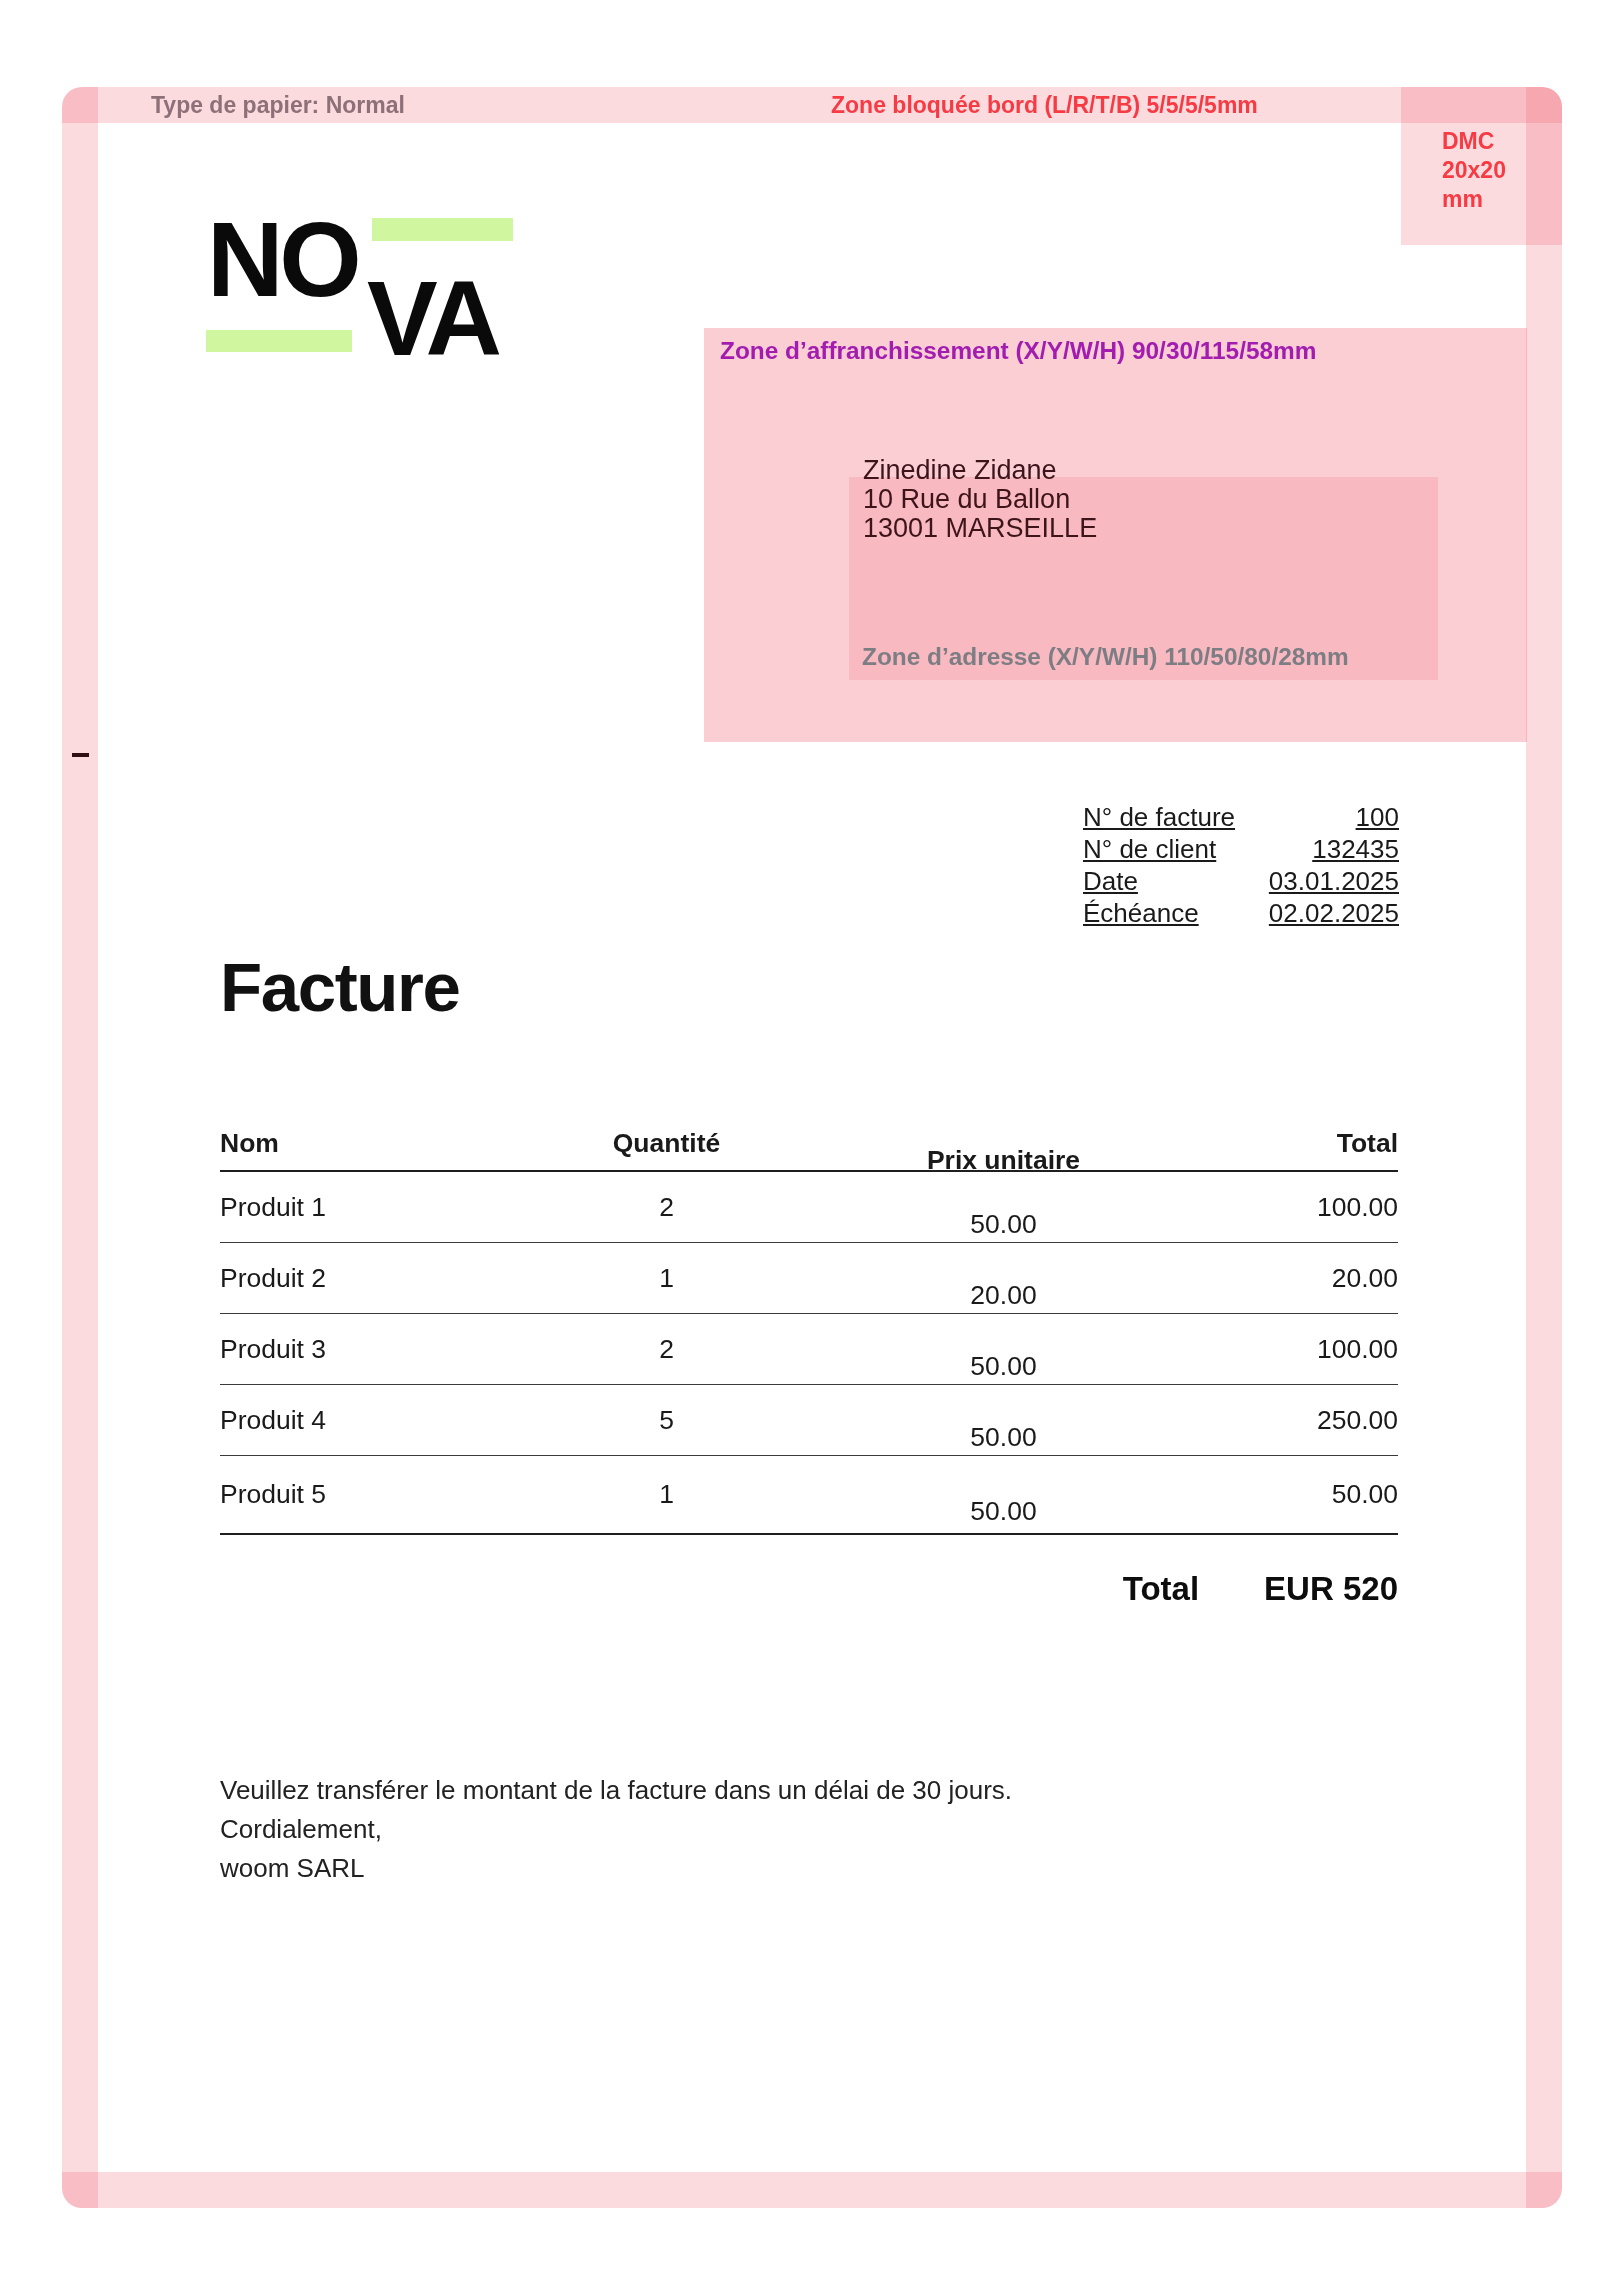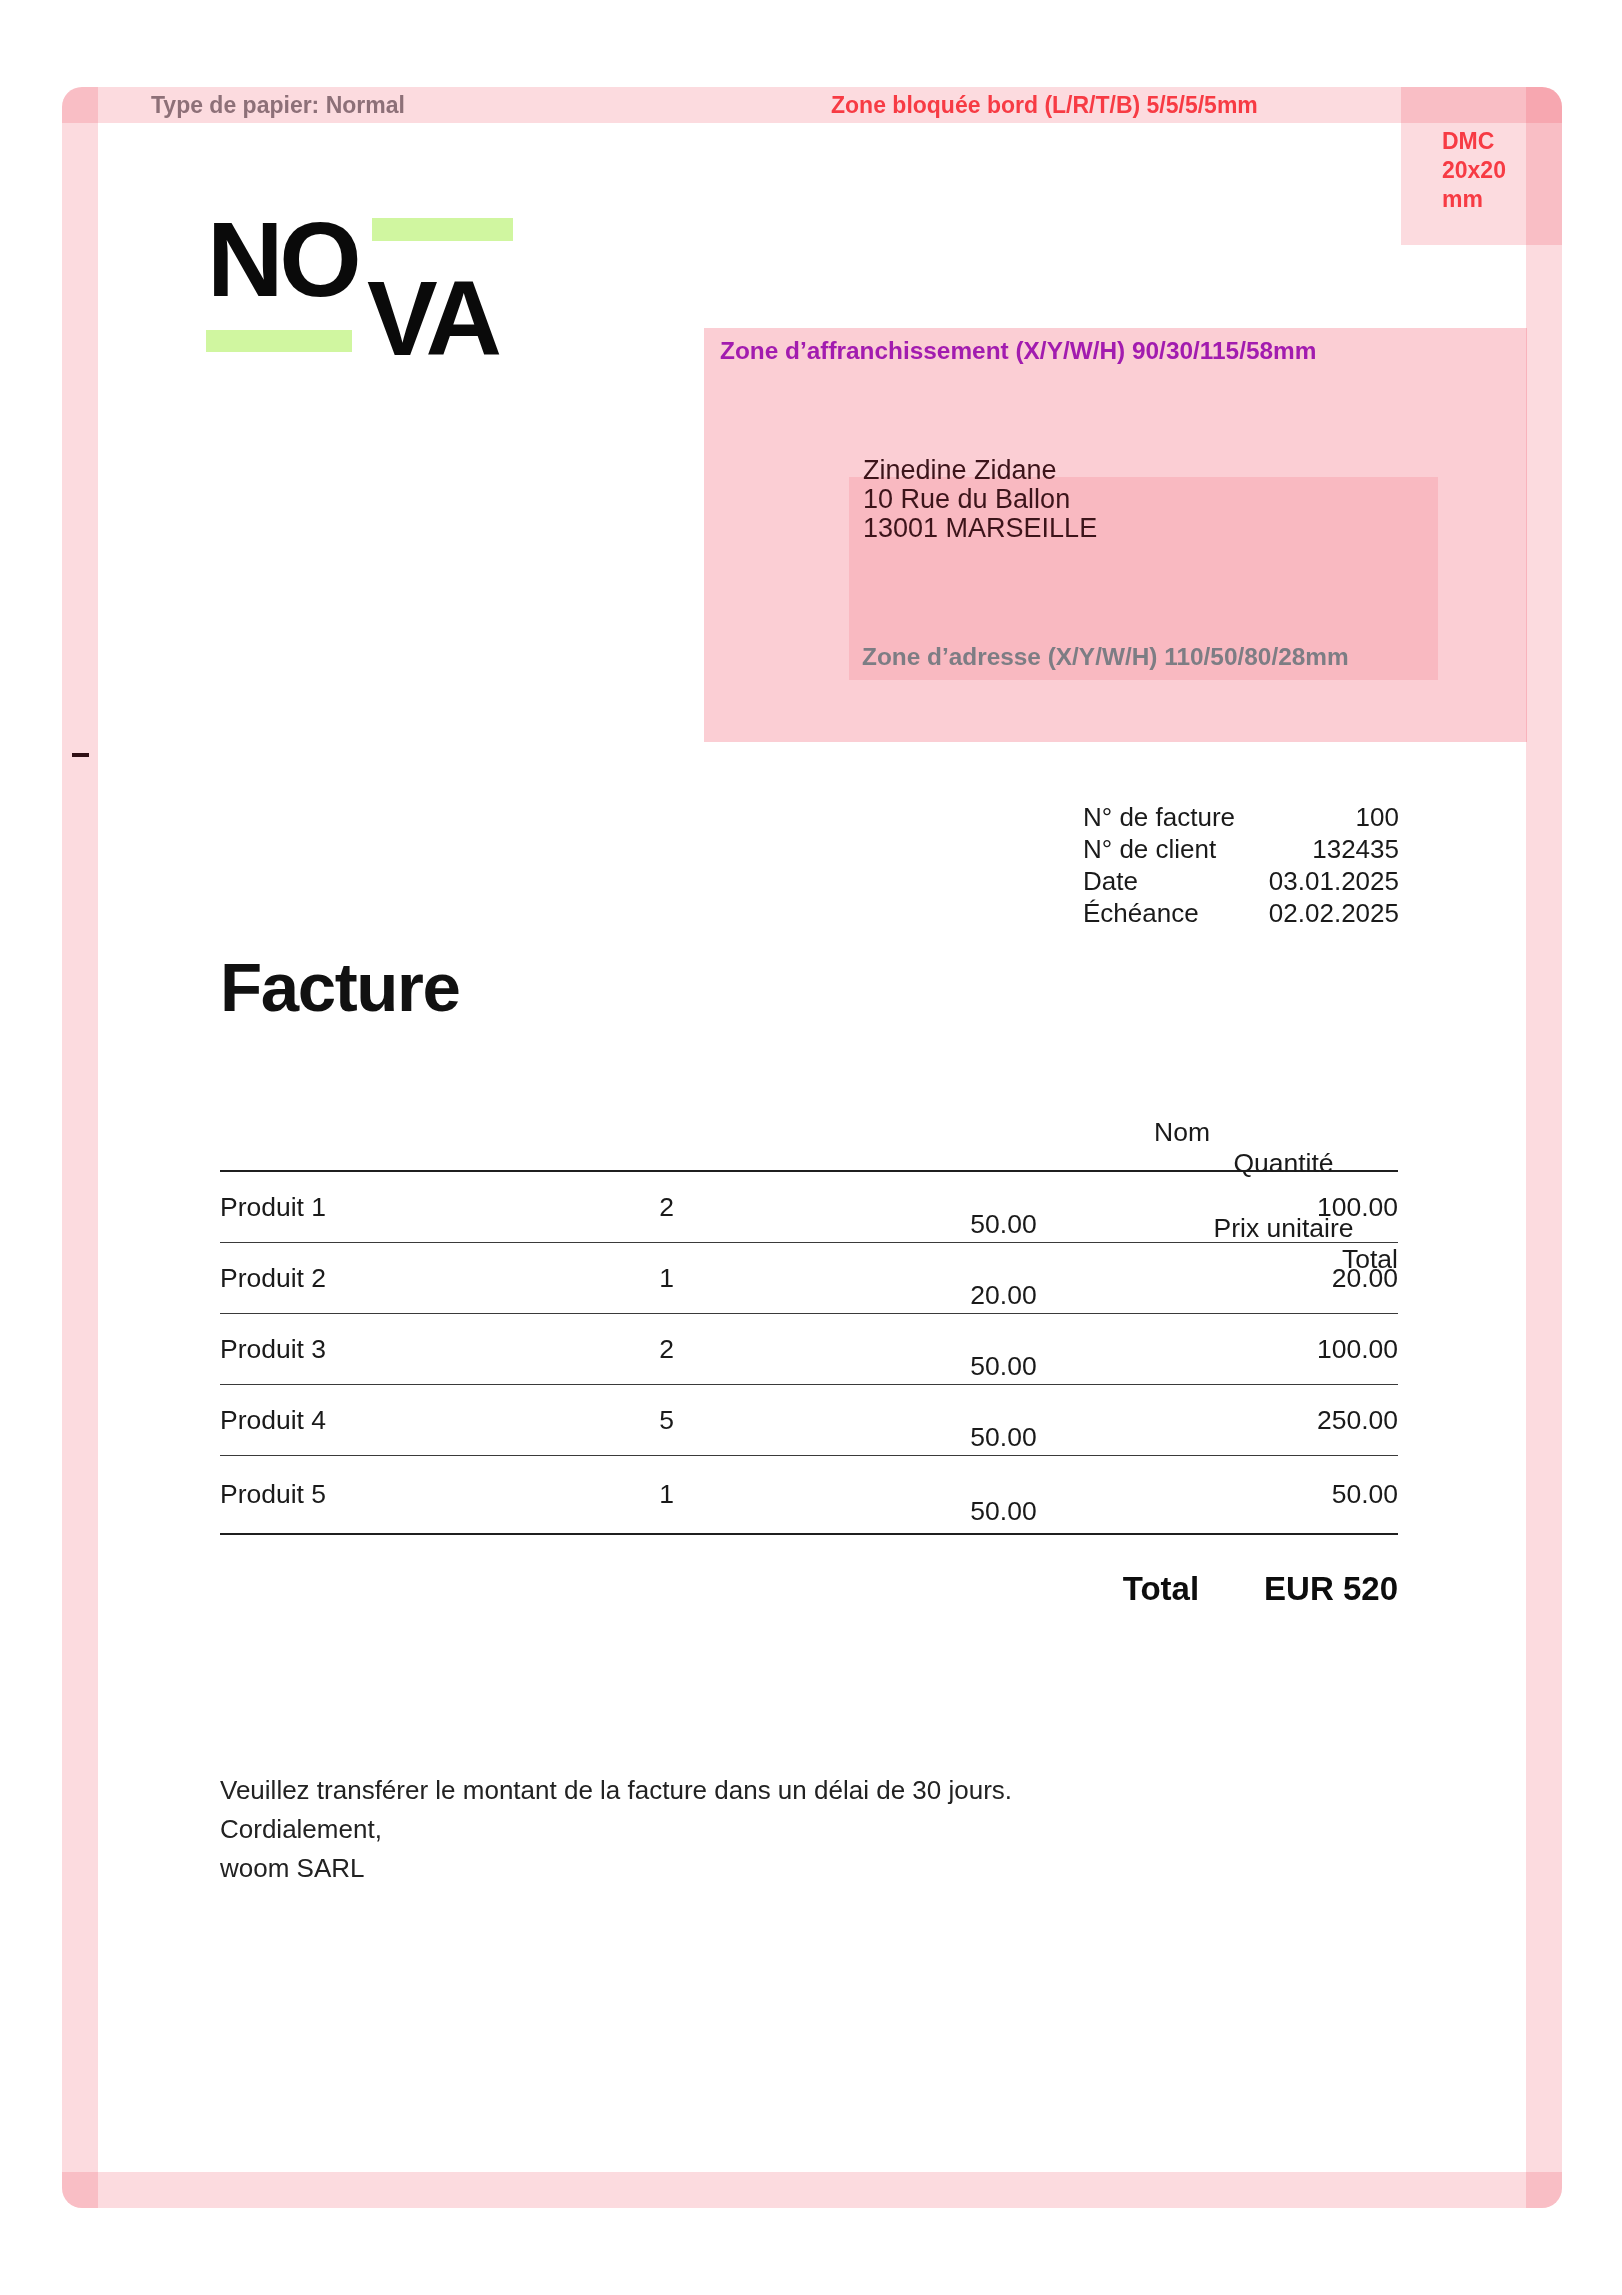--- a/index.html
+++ b/index.html
@@ -34,28 +34,28 @@
              letter-spacing:-4.3px;color:#0a0a0a;}
   .logo-no{left:145px;top:119px;}
   .logo-va{left:305px;top:178px;}
   .logo-bar{position:absolute;background:#d0f6a0;}
   .logo-bar-top{left:310px;top:131px;width:141px;height:23px;}
   .logo-bar-bottom{left:144px;top:243px;width:146px;height:22px;}
 
   .sender{position:absolute;left:998px;top:112px;font-size:26px;line-height:29px;color:#111;}
   .recipient{position:absolute;left:801px;top:369px;font-size:27px;line-height:29px;color:#3c141a;}
 
-  .meta{position:absolute;left:1021px;top:714px;width:316px;font-size:26px;line-height:32px;}
+  .meta{position:absolute;left:1021px;top:714px;width:316px;font-size:26px;line-height:32px;text-decoration:underline;}
   .meta-row{display:flex;justify-content:space-between;}
 
   .title{position:absolute;left:158px;top:866px;font-size:69px;font-weight:bold;
          letter-spacing:-1.4px;line-height:1;color:#111;}
 
   .items{position:absolute;left:158px;top:1030px;width:1178px;font-size:26.5px;}
-  .thead{display:flex;align-items:flex-end;height:53px;border-bottom:2.2px solid #1f1f1f;font-weight:normal;flex-direction:column;}
+  .thead{display:flex;align-items:center;height:53px;border-bottom:2.2px solid #1f1f1f;font-weight:bold;}
   .trow{display:flex;align-items:center;height:70px;border-bottom:1.4px solid #3a3a3a;}
   .trow.last{height:77px;border-bottom:2.2px solid #1f1f1f;}
   .c1{width:244px;text-align:left;}
   .c2{width:229px;margin-left:88px;text-align:center;}
   .c3{width:229px;margin-left:108px;text-align:center;margin-top:34px;}
   .c4{flex:1;text-align:right;}
   .total-row{position:absolute;left:158px;top:1483px;width:1178px;display:flex;
              justify-content:flex-end;gap:65px;font-size:33px;font-weight:bold;color:#0d0d0d;}
 
   .footer{position:absolute;left:158px;top:1661px;font-size:26px;line-height:39px;color:#222;margin-top:23px;}

